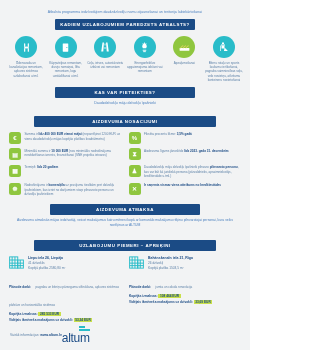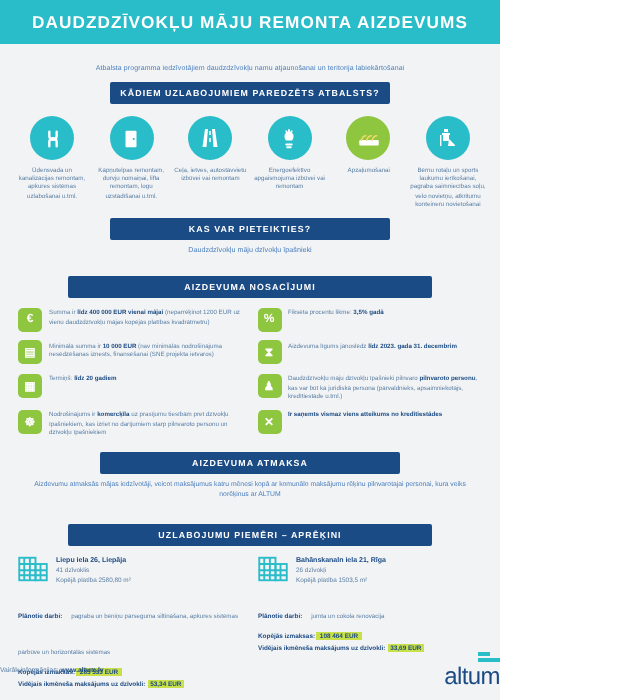--- a/index.html
+++ b/index.html
@@ -129,41 +129,38 @@
   .ex-desc { font-size: 3.1px; color: #5a7fa6; line-height: 1.4; margin-top: 0.5px; }
   .ex-row { font-size: 3.2px; color: #1b4b85; font-weight: bold; margin-top: 2px; }
   .hl {
     background: #c9e04a; color: #1b4b85; padding: 0 1.5px; font-weight: bold;
   }
 
   
   .footer {
     position: absolute; left: 0; bottom: 0; width: 250px;
     height: 30px;
-    display: flex; align-items: center; justify-content: space-between;
-    padding: 0 0;
+    display: flex; align-items: center; 
+    padding: 0 10px;
   }
   .more { font-size: 3.4px; color: #5a7fa6; }
   .more b { color: #1b4b85; }
   .logo { text-align: right; }
   .logo-word {
     font-size: 12px; color: #1b4b85; letter-spacing: -0.3px;
     line-height: 1;
   }
   .logo-bar { height: 1.6px; background: #29bcc9; width: 11px; margin: 0 0 1px auto; }
   .logo-bar2 { height: 1.6px; background: #29bcc9; width: 6px; margin: 0 5px 1.5px auto; }
 </style>
 </head>
 <body>
 
 <div class="page">
 
-  <div class="header">
-    <div class="header-title">DAUDZDZĪVOKĻU MĀJU REMONTA AIZDEVUMS</div>
-  </div>
 
   <div class="intro">
     <div class="intro-sub">Atbalsta programma iedzīvotājiem daudzdzīvokļu namu atjaunošanai un teritorija labiekārtošanai</div>
   </div>
 
   <div class="band">KĀDIEM UZLABOJUMIEM PAREDZĒTS ATBALSTS?</div>
 
   <div class="icons">
 
     <div class="icon-cell">

